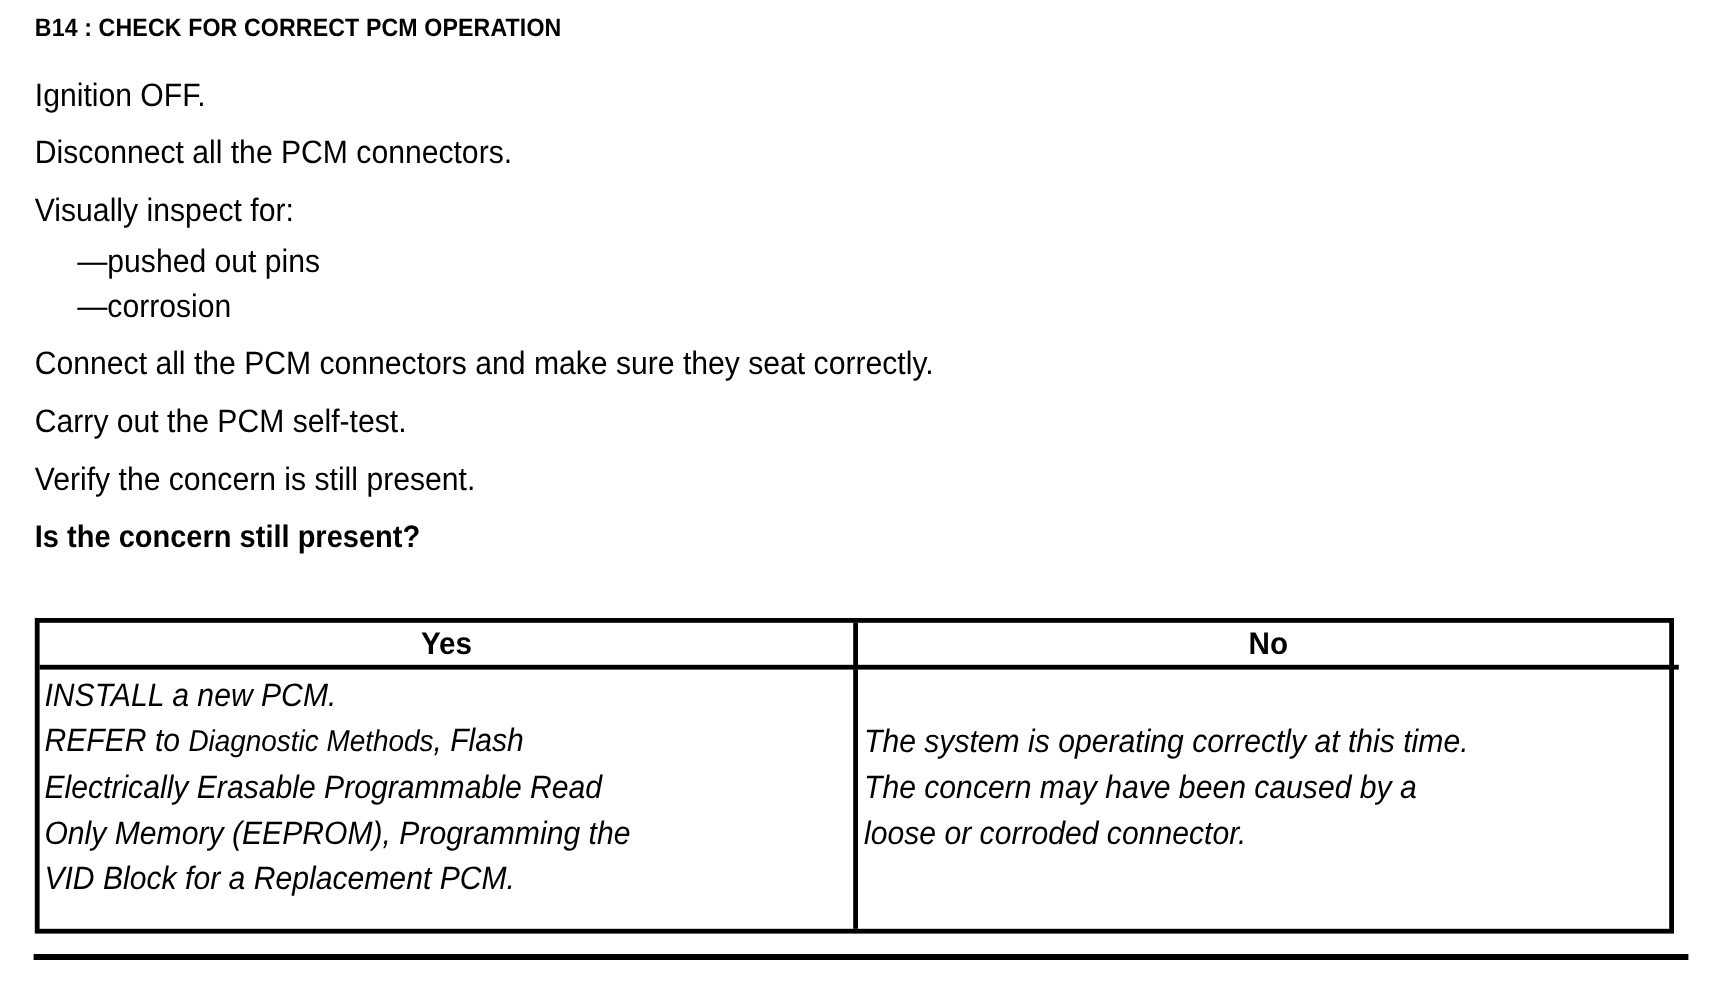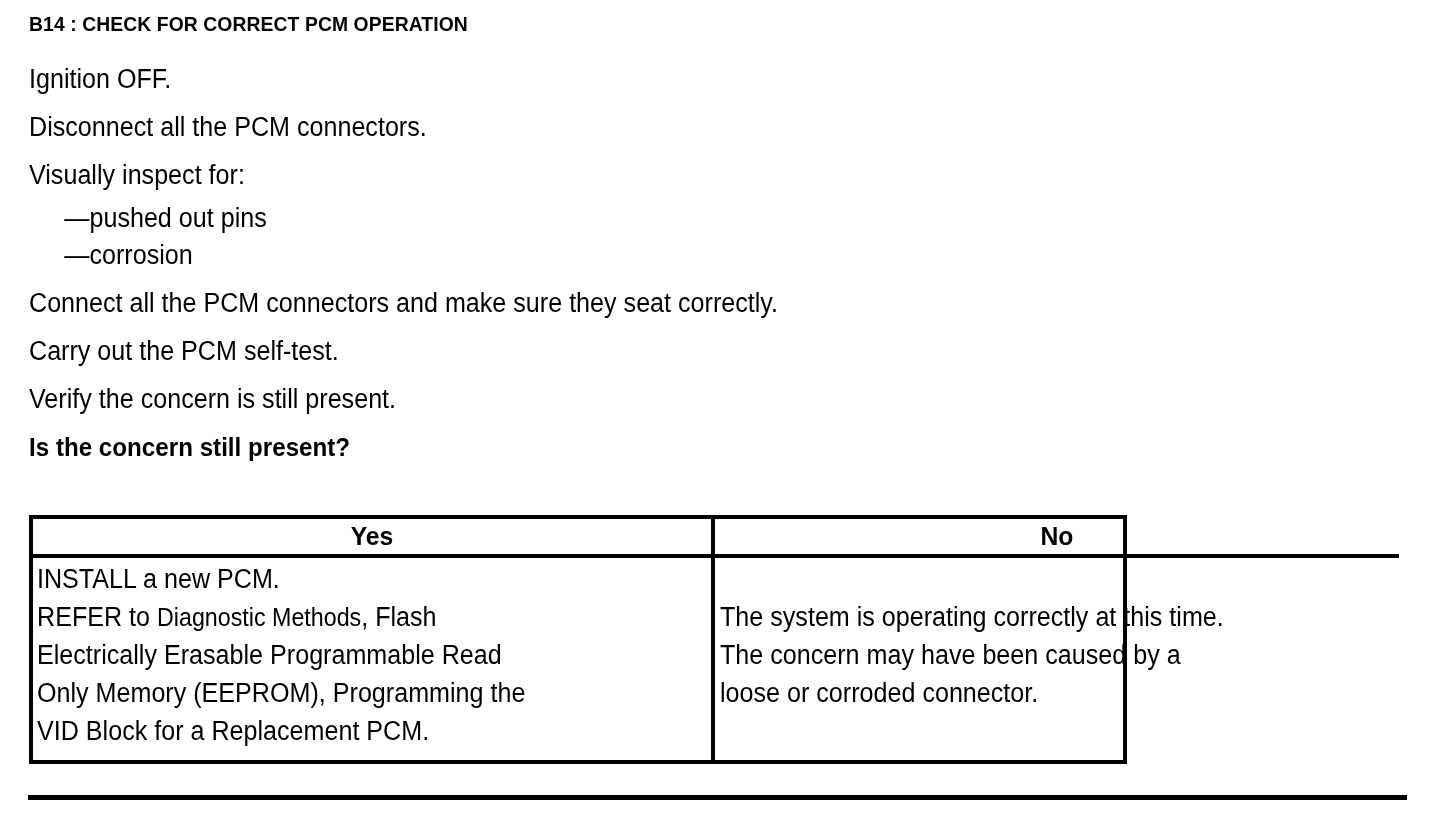--- a/index.html
+++ b/index.html
@@ -66,21 +66,21 @@
   }
   .proc-line.gap-above {
     margin-top: 5px;
   }
 
   
   .decision-table {
     position: absolute;
     left: 17px;
     top: 515px;
-    width: 1098px;
+    width: 1366px;
     border: 4px solid #000000;
     border-collapse: collapse;
     box-sizing: border-box;
   }
   .decision-table table {
     border-collapse: collapse;
     width: 100%;
     table-layout: fixed;
   }
   .decision-table col.c-yes { width: 680px; }
@@ -93,23 +93,24 @@
     font-weight: bold;
     text-align: center;
     height: 35px;
     padding: 0;
     transform: scaleX(0.95);
   }
   .decision-table th.last { border-right: none; }
 
   .decision-table td {
     border-right: 4px solid #000000;
-    padding: 2px 0 10px 4px;
+    padding: 2px 0 23px 4px;
     vertical-align: top;
     height: 178px;
+    font-style: italic;
   }
   .decision-table td.last {
     border-right: none;
     vertical-align: middle;
     padding-left: 5px;
   }
 
   .cell-line {
     font-size: 27px;
     line-height: 38px;

